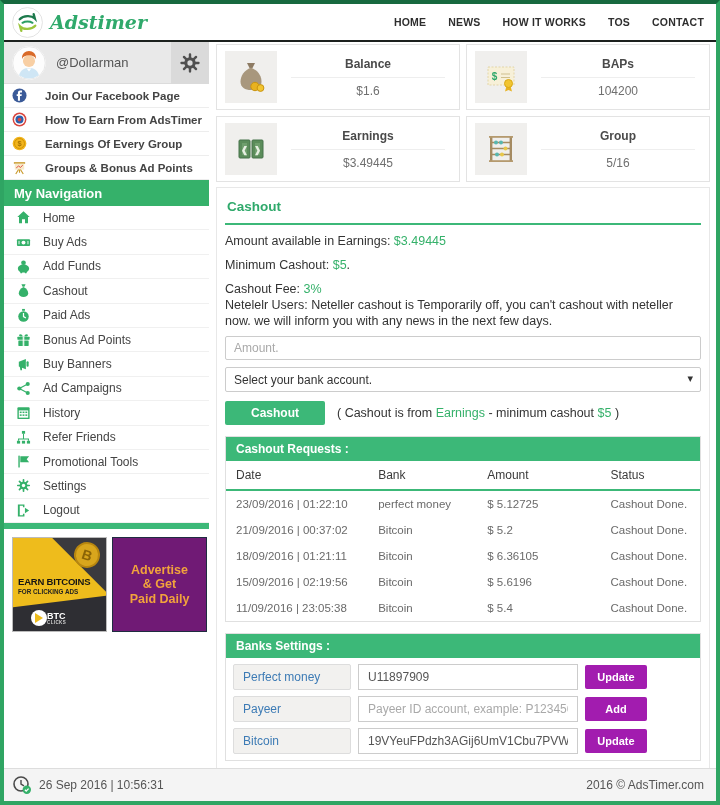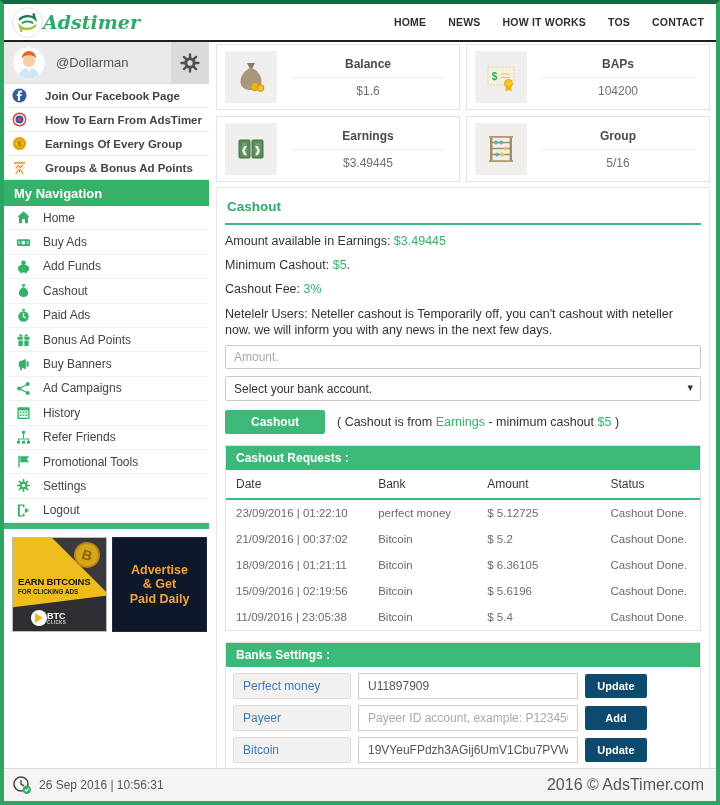--- a/index.html
+++ b/index.html
@@ -4,21 +4,21 @@
 <style>
   * { margin:0; padding:0; box-sizing:border-box; }
   html,body { width:720px; height:805px; font-family:"Liberation Sans", sans-serif; background:#fff; }
   .page { width:720px; height:805px; border-left:4px solid #2fa563; border-right:4px solid #2fa563;
           border-bottom:4px solid #2fa563; border-top:4px solid #17693f; display:flex; flex-direction:column;
           background:#fff; overflow:hidden; }
 
   
   .hdr { height:38px; background:#fff; border-bottom:2px solid #1c211e; display:flex; align-items:center;
          padding:0 12px 0 8px; flex-shrink:0; }
-  .brand { display:flex; align-items:center; }
+  .brand { display:flex; align-items:center; gap:7px; }
   .brand svg { width:31px; height:31px; }
   .brand-name { font-family:"DejaVu Serif", serif; font-style:italic; font-weight:bold; color:#2fa96b; font-size:19px; }
   .hdr-nav { margin-left:auto; display:flex; gap:22px; }
   .hdr-nav a { font-size:10.5px; font-weight:bold; color:#2e2e2e; text-decoration:none; letter-spacing:.2px; }
 
   
   .content { flex:1; display:flex; overflow:hidden; }
   .sidebar { width:205px; flex-shrink:0; }
   .main { flex:1; padding:0 6px 0 7px; overflow:hidden; }
 
@@ -47,42 +47,42 @@
                   background:#d8a61d; border:2px solid #b8870f; color:#8a6406; font-weight:bold; font-size:14px;
                   display:flex; align-items:center; justify-content:center; transform:rotate(18deg); }
   .ad-btc .t1 { position:absolute; left:5px; top:38px; font-size:9.5px; font-weight:bold; color:#141414; letter-spacing:-.2px;}
   .ad-btc .t2 { position:absolute; left:5px; top:50px; font-size:6.3px; font-weight:bold; color:#222; }
   .ad-btc .band { position:absolute; left:-4px; bottom:-6px; width:110px; height:36px; background:#2e2e33; transform:rotate(-7deg); }
   .ad-btc .logo { position:absolute; bottom:5px; left:18px; display:flex; align-items:center; }
   .ad-btc .logo .cir { width:16px; height:16px; border-radius:50%; background:#fff; display:flex; align-items:center; justify-content:center; }
   .ad-btc .logo .tri { width:0; height:0; border-left:5px solid transparent; border-right:5px solid transparent; border-bottom:8px solid #eebc1c; transform:rotate(90deg); }
   .ad-btc .logo .btc { color:#fff; font-size:9px; font-weight:bold; line-height:8px; }
   .ad-btc .logo .clk { color:#cfcfcf; font-size:4.5px; font-weight:bold; letter-spacing:.4px;}
-  .ad-pack { background:#0f172a; border:1px solid #1f2c40; display:flex; flex-direction:column; }
+  .ad-pack { background:#701a75; border:1px solid #1f2c40; display:flex; flex-direction:column; }
   .ad-pack .top { flex:1; display:flex; flex-direction:column; align-items:center; justify-content:center; }
   .ad-pack .top div { color:#f2a33c; font-size:12.5px; font-weight:bold; line-height:14.5px; }
   .ad-pack .bot { height:36px; background:#f2b155; display:flex; flex-direction:column; align-items:center; justify-content:center; }
   .ad-pack .bot div { color:#223349; font-size:10px; font-weight:bold; line-height:11.5px; }
 
   
   .cards { display:grid; grid-template-columns:1fr 1fr; gap:6px; padding-top:2px; }
   .card { background:#fff; border:1px solid #e3e3e3; height:66px; display:flex; align-items:center; }
   .card .icbox { width:52px; height:52px; background:#f0efed; margin:0 10px 0 8px; display:flex; align-items:center; justify-content:center; flex-shrink:0;}
   .card .icbox svg { width:40px; height:40px; }
   .card .ctxt { flex:1; padding-right:10px; }
   .card .clabel { text-align:center; font-size:12px; font-weight:bold; color:#4a4a4a; }
   .card .cdiv { height:1px; background:#eee; margin:6px 4px; }
   .card .cvalue { text-align:center; font-size:12px; color:#6f6f6f; }
 
   
   .panel { margin-top:5px; background:#fff; border:1px solid #e8e8e8; padding:9px 8px 8px 8px; }
   .ptitle { color:#2fa96b; font-size:13.5px; font-weight:bold; padding:2px 2px 9px 2px; border-bottom:2px solid #3cb878; }
   .pline { font-size:12.5px; color:#333; margin-top:9px; line-height:15px; }
   .green { color:#35b16a; }
-  .notice { font-size:12.5px; color:#333; margin-top:9px; line-height:16px; }
+  .notice { font-size:12.5px; color:#333; line-height:16px; }
   .amt-input { width:100%; height:24px; border:1px solid #ccc; border-radius:2px; padding:0 8px; font-size:12px;
                color:#555; margin-top:7px; font-family:"Liberation Sans", sans-serif; outline:none;}
   .amt-input::placeholder { color:#a9a9a9; }
   .selwrap { position:relative; margin-top:7px; }
   .selwrap select { width:100%; height:25px; border:1px solid #ccc; border-radius:2px; padding:0 8px; font-size:12px;
                     color:#333; background:#fff; appearance:none; -webkit-appearance:none; font-family:"Liberation Sans", sans-serif; outline:none;}
   .selwrap .chev { position:absolute; right:8px; top:5px; font-size:11px; color:#333; pointer-events:none; }
   .btnrow { display:flex; align-items:center; margin-top:9px; }
   .btn { background:#3cb878; color:#fff; border:none; font-weight:bold; font-size:12px; padding:5px 26px;
          border-radius:2px; cursor:pointer; font-family:"Liberation Sans", sans-serif; }
@@ -98,29 +98,29 @@
   .trow.head > div { font-size:12px; color:#3a3a3a; font-weight:normal; }
   .c-date{ width:30%; } .c-bank{ width:23%; } .c-amt{ width:26%; } .c-status{ width:21%; }
 
   
   .bankrow { display:flex; align-items:center; gap:7px; margin:6px 7px; }
   .bname { width:118px; flex-shrink:0; background:#f2f1ef; border:1px solid #ddd; border-radius:2px;
            color:#3d7bb5; font-size:12px; padding:5px 9px; cursor:pointer;}
   .binput { flex:1; height:26px; border:1px solid #ccc; border-radius:0; padding:0 9px; font-size:12px;
             color:#555; font-family:"Liberation Sans", sans-serif; outline:none;}
   .binput::placeholder { color:#a9a9a9; }
-  .bbtn { width:62px; flex-shrink:0; background:#0c4a6e; color:#fff; border:none; font-weight:bold; font-size:11px;
+  .bbtn { width:62px; flex-shrink:0; background:#a21caf; color:#fff; border:none; font-weight:bold; font-size:11px;
           padding:6px 0; border-radius:2px; cursor:pointer; font-family:"Liberation Sans", sans-serif; margin-right:46px;}
 
   
   .ftr { height:33px; background:#f4f4f4; border-top:1px solid #ddd; display:flex; align-items:center;
          padding:0 12px 0 8px; flex-shrink:0; margin-top:auto; }
   .ftr .fleft { display:flex; align-items:center; gap:7px; font-size:12px; color:#555; }
   .ftr .fleft svg { width:20px; height:20px; }
-  .ftr .fright { margin-left:auto; font-size:16px; color:#555; }
+  .ftr .fright { margin-left:auto; font-size:12px; color:#555; }
 </style>
 </head>
 <body>
 
 <div class="page">
 
   <div class="hdr">
     <div class="brand">
       <svg viewBox="0 0 34 34">
           <circle cx="17" cy="17" r="16.4" fill="#fff" stroke="#e0e0e0"></circle>

